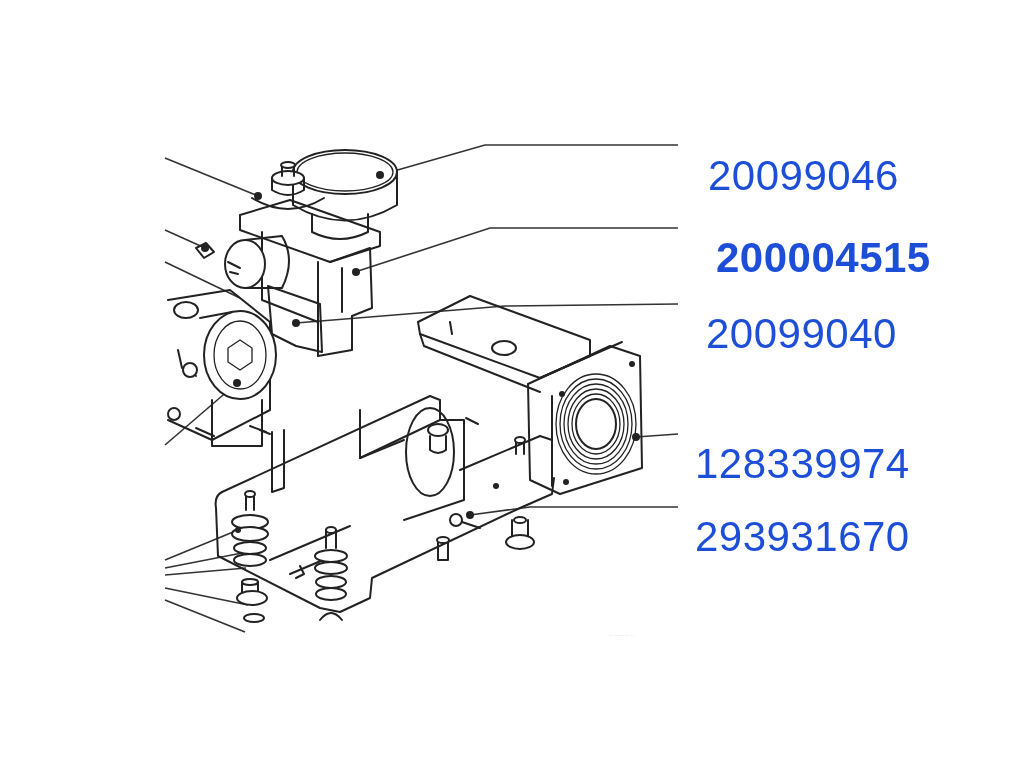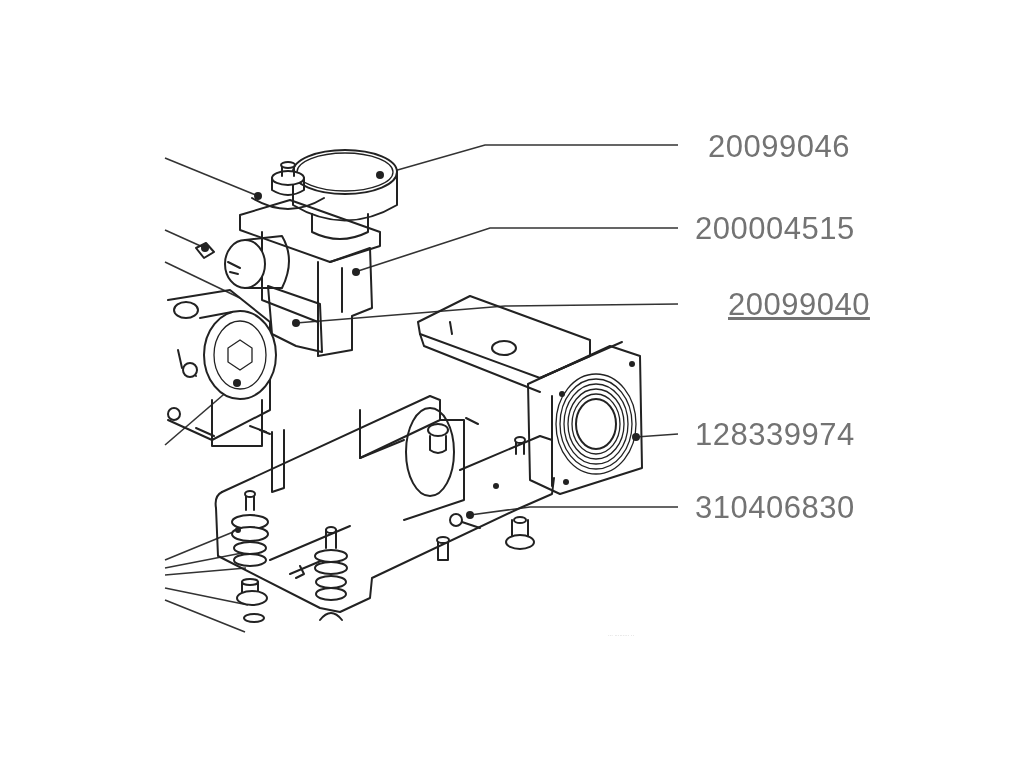--- a/index.html
+++ b/index.html
@@ -1,20 +1,20 @@
 <!DOCTYPE html>
 <html><head>
 <meta charset="utf-8">
 <style>
   html, body { margin:0; padding:0; background:#ffffff; }
   body { width:1024px; height:768px; position:relative; overflow:hidden;
          font-family:"Liberation Sans", sans-serif; }
   #diagram { position:absolute; left:0; top:0; width:1024px; height:768px; }
-  .part-label { position:absolute; font-size:31px; color:#737373; letter-spacing:0.5px;
-                font-family:"Liberation Sans", sans-serif; line-height:1; white-space:nowrap; }
+  .part-label { position:absolute; font-size:42px; color:#1d4ed8; letter-spacing:0.5px;
+                font-family:"Liberation Sans", sans-serif; line-height:1; white-space:nowrap;margin-top:24px; }
   .footnote { position:absolute; left:608px; top:632px; font-size:5px; color:#aaaaaa;
               font-family:"Liberation Sans", sans-serif; }
   svg .ln { fill:none; stroke:#222; stroke-width:2; stroke-linejoin:round; stroke-linecap:round; }
   svg .thin { fill:none; stroke:#222; stroke-width:1.3; }
   svg .lead { fill:none; stroke:#333; stroke-width:1.6; }
   svg .dot { fill:#222; }
   svg .fill { fill:#fff; stroke:#222; stroke-width:2; }
 </style>
 </head>
 <body>
@@ -165,18 +165,18 @@
     <path class="ln" d="M512 520 L512 536 M528 520 L528 536"></path>
     <ellipse class="fill" cx="520" cy="542" rx="14" ry="7"></ellipse>
 
     <path class="ln" d="M516 440 L516 454 M524 440 L524 454"></path>
     <ellipse class="fill" cx="520" cy="440" rx="5" ry="3"></ellipse>
     <circle class="dot" cx="238" cy="530" r="3"></circle>
   </g>
 </svg>
 
 <div class="part-label" style="left:708px; top:131px;">20099046</div>
-<div class="part-label" style="left:695px; top:213px;">200004515</div>
-<div class="part-label" style="left:728px; top:289px;text-decoration:underline;">20099040</div>
+<div class="part-label" style="left:716px; top:213px;font-weight:bold;">200004515</div>
+<div class="part-label" style="left:706px; top:289px;">20099040</div>
 <div class="part-label" style="left:695px; top:419px;">128339974</div>
-<div class="part-label" style="left:695px; top:492px;">310406830</div>
+<div class="part-label" style="left:695px; top:492px;">293931670</div>
 
 <div class="footnote">···  ·········  ··</div>
 
 </body></html>

